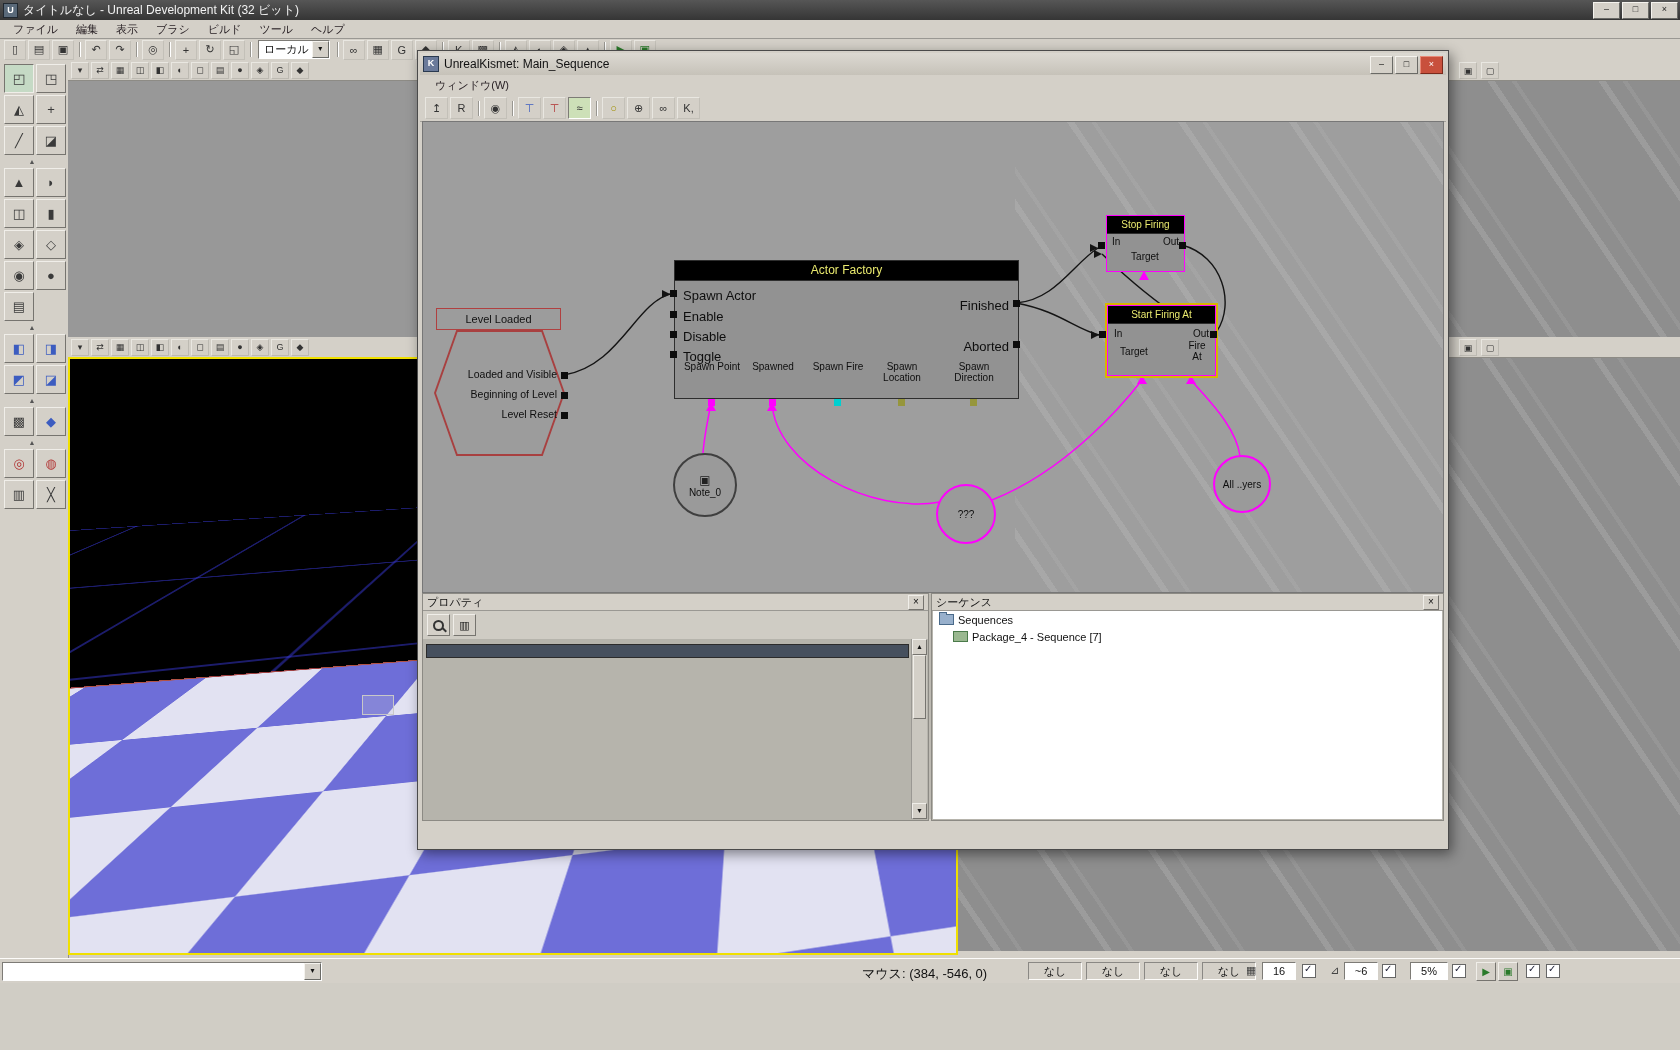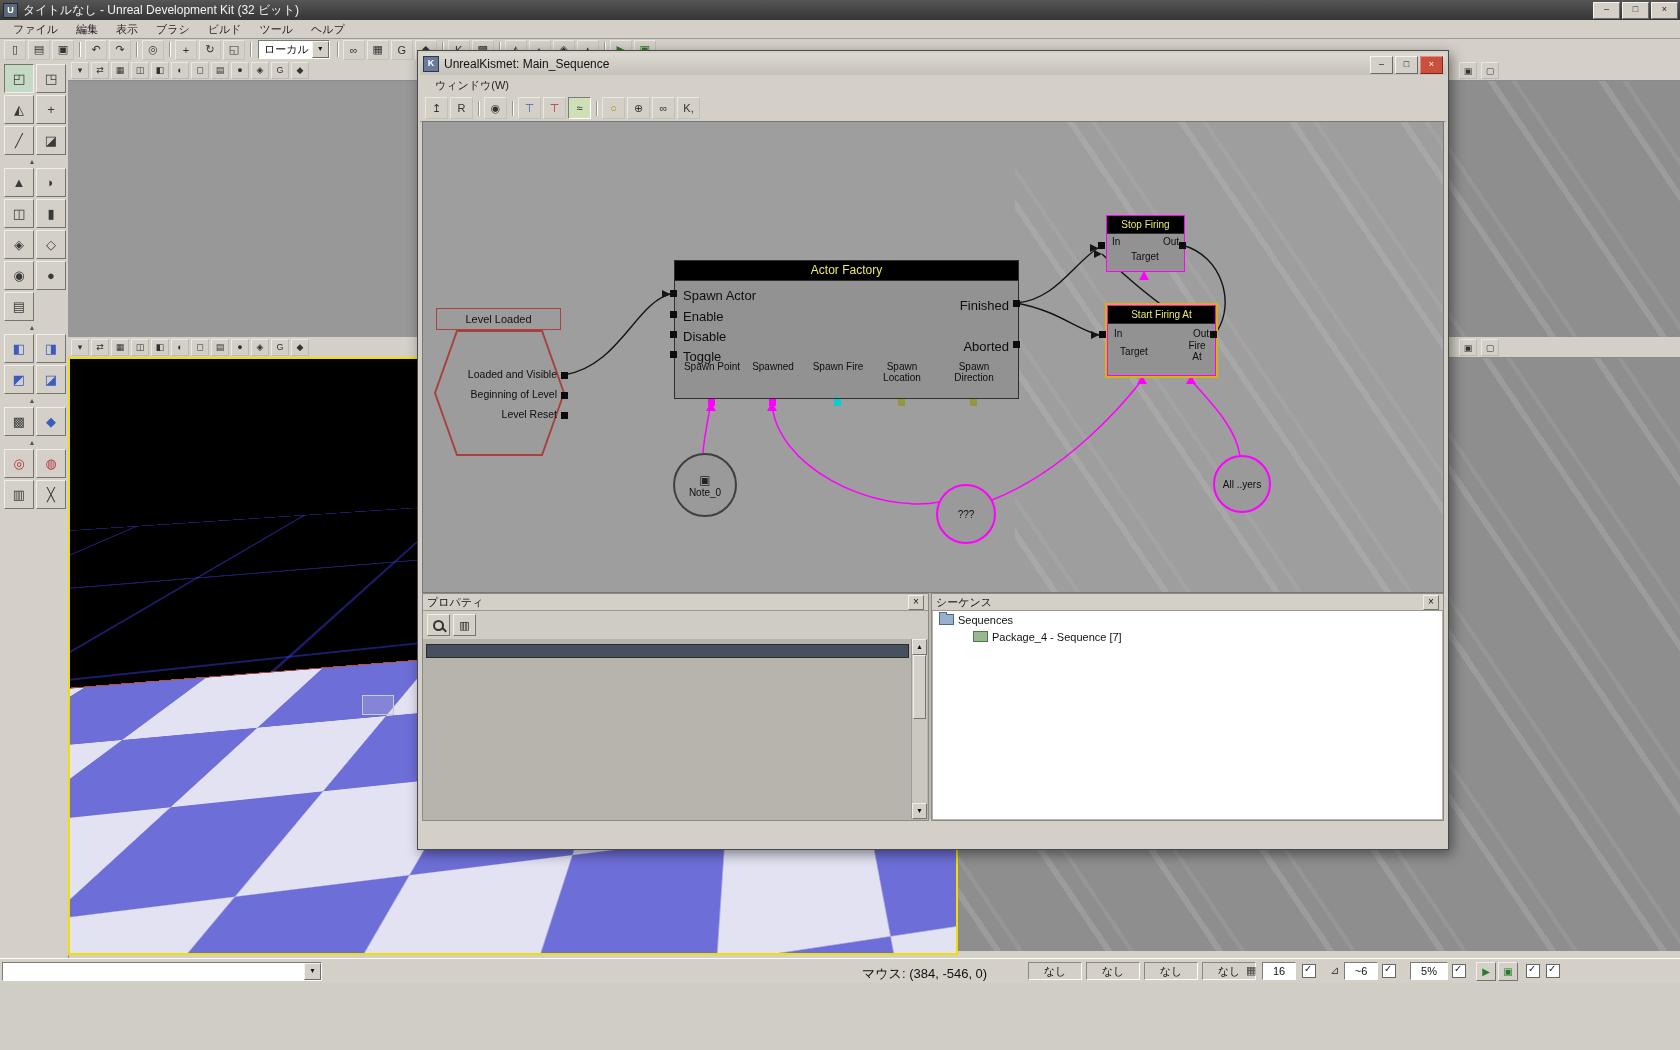--- a/index.html
+++ b/index.html
@@ -493,21 +493,21 @@
     <div class="panel" style="left:509px;width:511px">
       <div class="phead">
         <span>シーケンス</span>
         <span class="pclose">×</span>
       </div>
       <div class="seqbody">
         <div class="tree-row" style="padding-left:6px">
           <span class="ficon"></span>
           <span>Sequences</span>
         </div>
-        <div class="tree-row" style="padding-left:40px">
+        <div class="tree-row" style="padding-left:20px">
           <span class="sicon"></span>
           <span>Package_4 - Sequence [7]</span>
         </div>
       </div>
     </div>
   </div>
 
 </div>
 
 <div class="statusbar">

